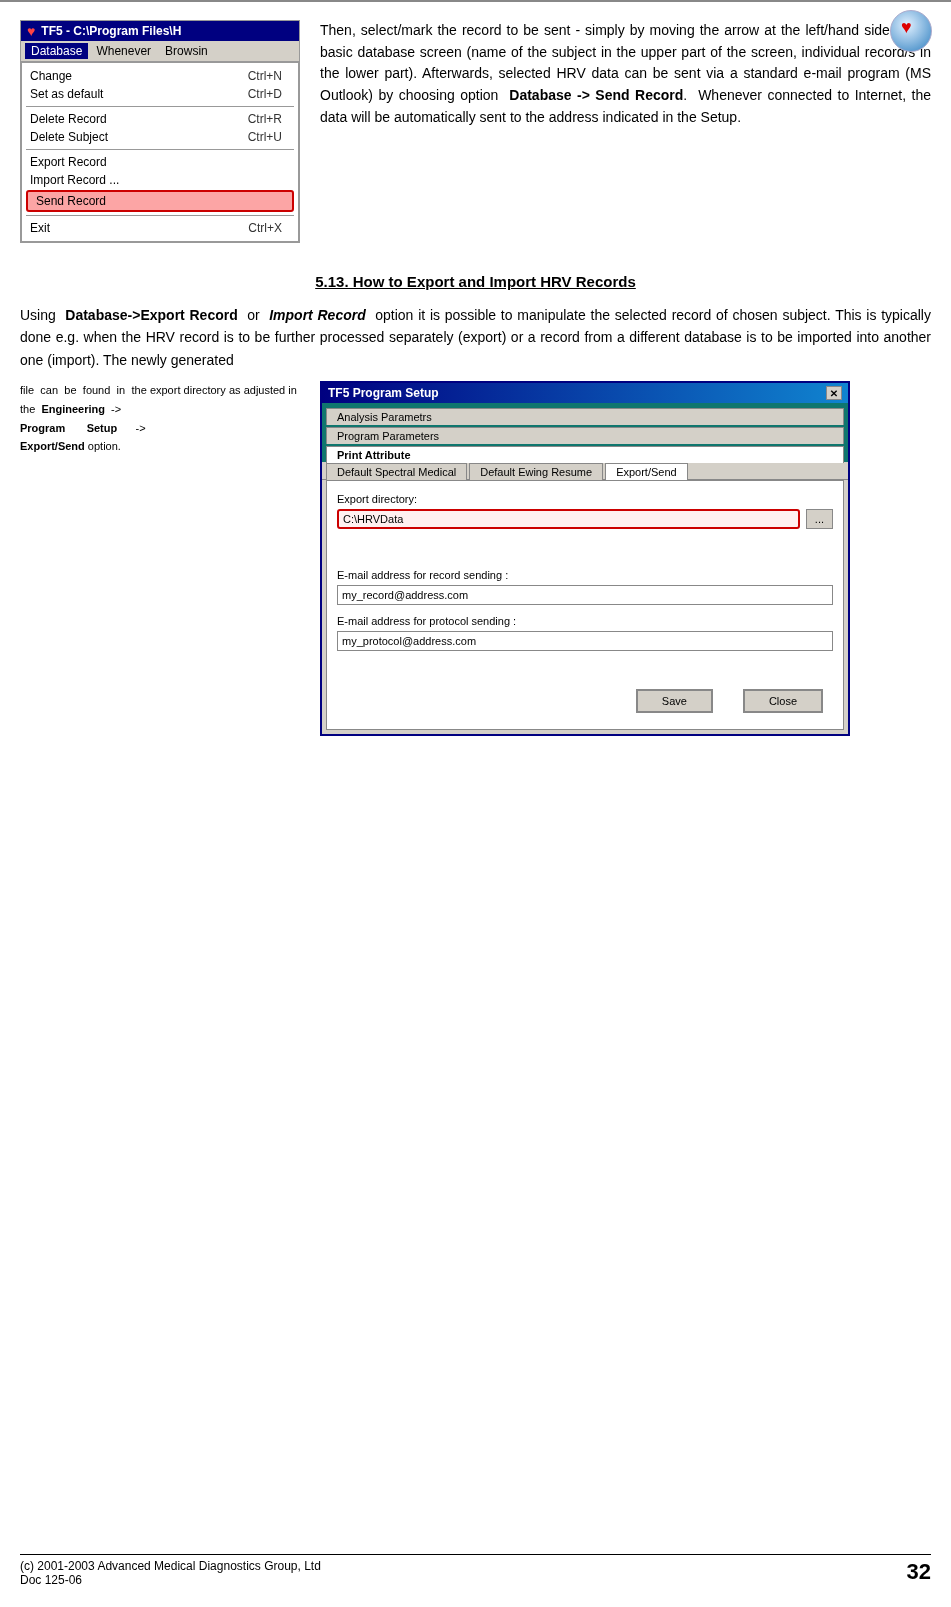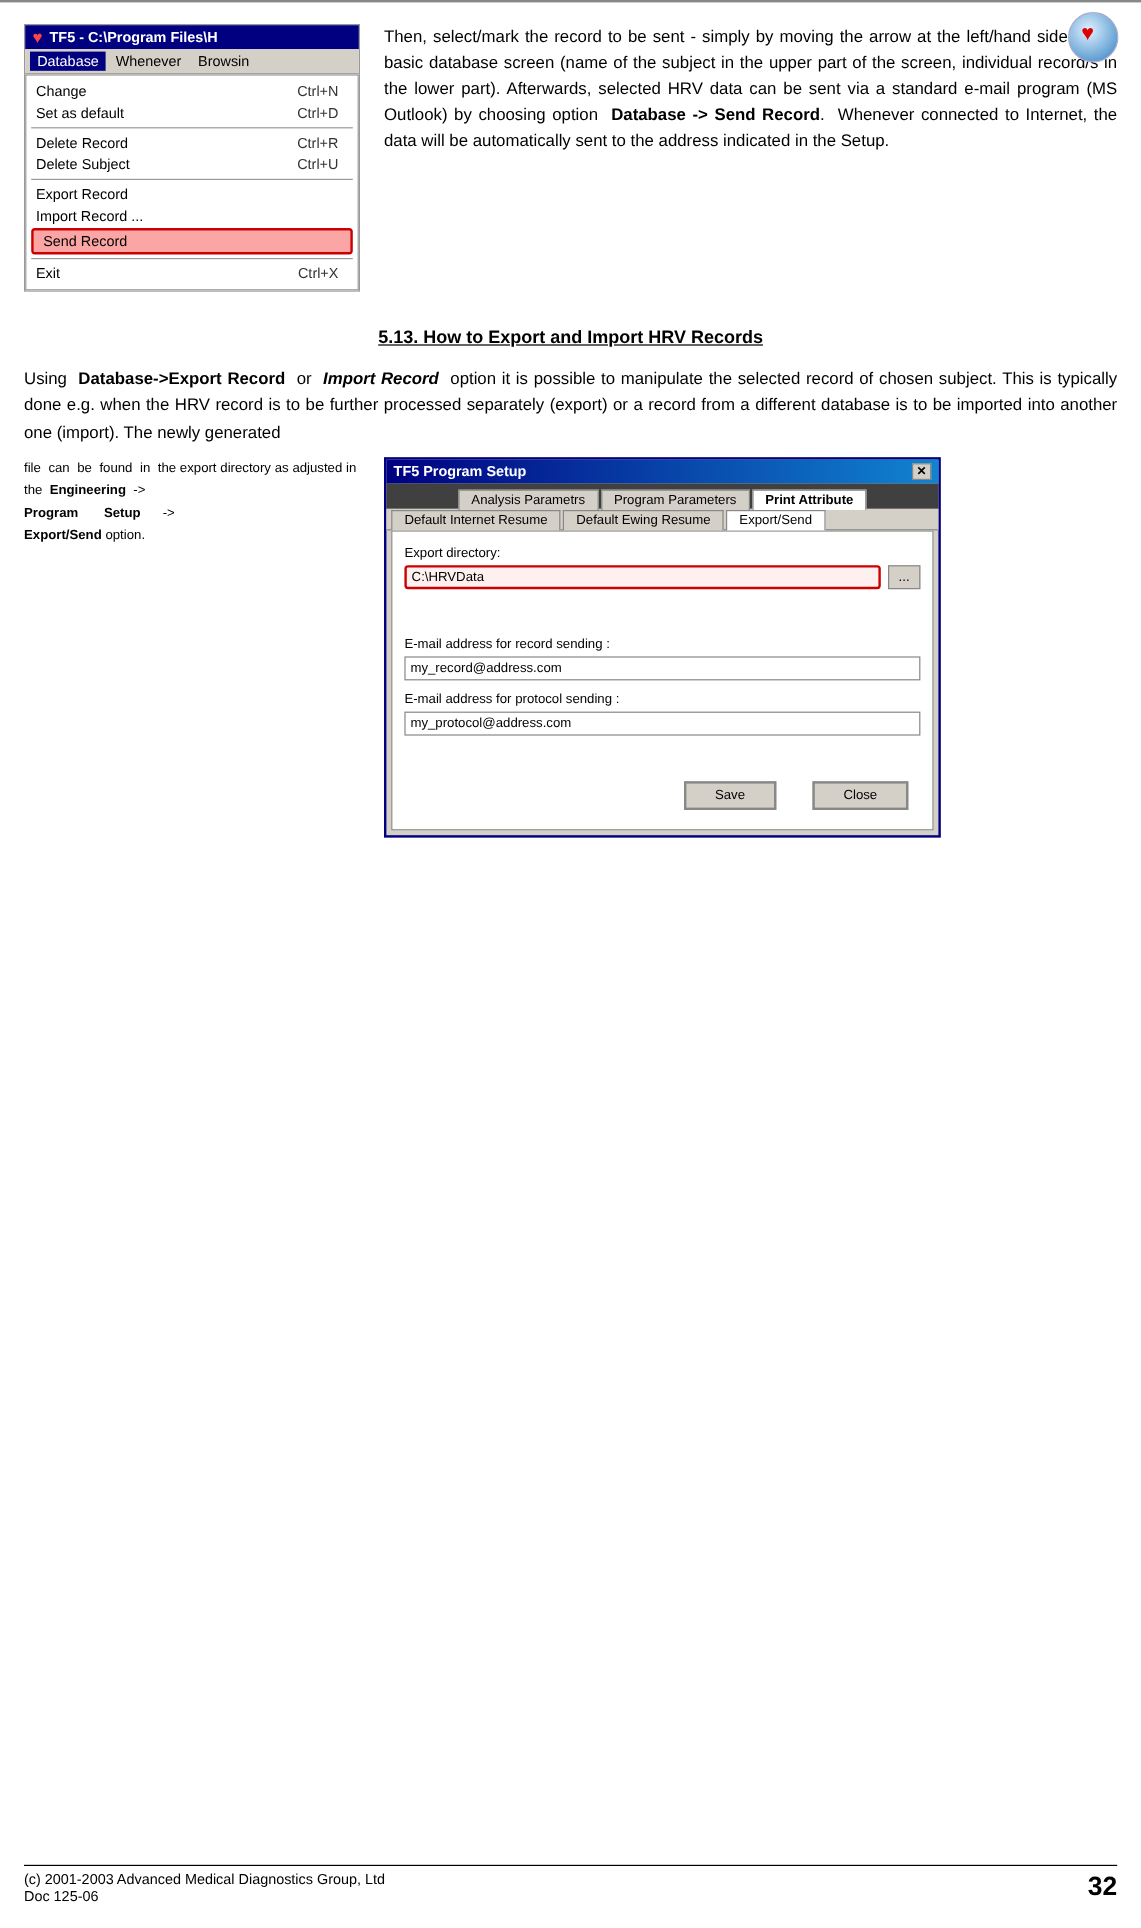--- a/index.html
+++ b/index.html
@@ -186,21 +186,21 @@
 
     .lower-right {
       flex: 1;
     }
 
     
     .dialog-window {
       border: 2px solid #000080;
       background: #d4d0c8;
       font-size: 11px;
-      width: 464px;
+      width: 530px;
     }
 
     .dialog-title-bar {
       background: linear-gradient(to right, #000080, #1084d0);
       color: white;
       padding: 3px 6px;
       display: flex;
       justify-content: space-between;
       align-items: center;
       font-size: 12px;
@@ -215,23 +215,24 @@
       font-size: 10px;
       display: flex;
       align-items: center;
       justify-content: center;
       cursor: pointer;
       color: #000;
     }
 
     .dialog-tabs {
       display: flex;
+      flex-direction: column;
       gap: 2px;
       padding: 4px 4px 0 4px;
-      background: #404040;
+      background: #0f766e;
       justify-content: center;
     }
 
     .dialog-tab {
       background: #d4d0c8;
       border: 1px solid #888;
       border-bottom: none;
       padding: 2px 10px;
       font-size: 11px;
       cursor: pointer;
@@ -433,21 +434,21 @@
           <div class="dialog-close-btn">✕</div>
         </div>
 
         <div class="dialog-tabs">
           <div class="dialog-tab">Analysis Parametrs</div>
           <div class="dialog-tab">Program Parameters</div>
           <div class="dialog-tab active">Print Attribute</div>
         </div>
 
         <div class="dialog-tab-row2">
-          <div class="dialog-tab2">Default Internet Resume</div>
+          <div class="dialog-tab2">Default Spectral Medical</div>
           <div class="dialog-tab2">Default Ewing Resume</div>
           <div class="dialog-tab2 active">Export/Send</div>
         </div>
 
         <div class="dialog-body">
 
           <div class="dialog-label">Export directory:</div>
           <div class="dialog-input-row">
             <input type="text" class="dialog-textbox highlighted" value="C:\HRVData" style="border: 2px solid rgb(204, 0, 0); border-radius: 3px;">
             <button class="dialog-btn-small">...</button>

